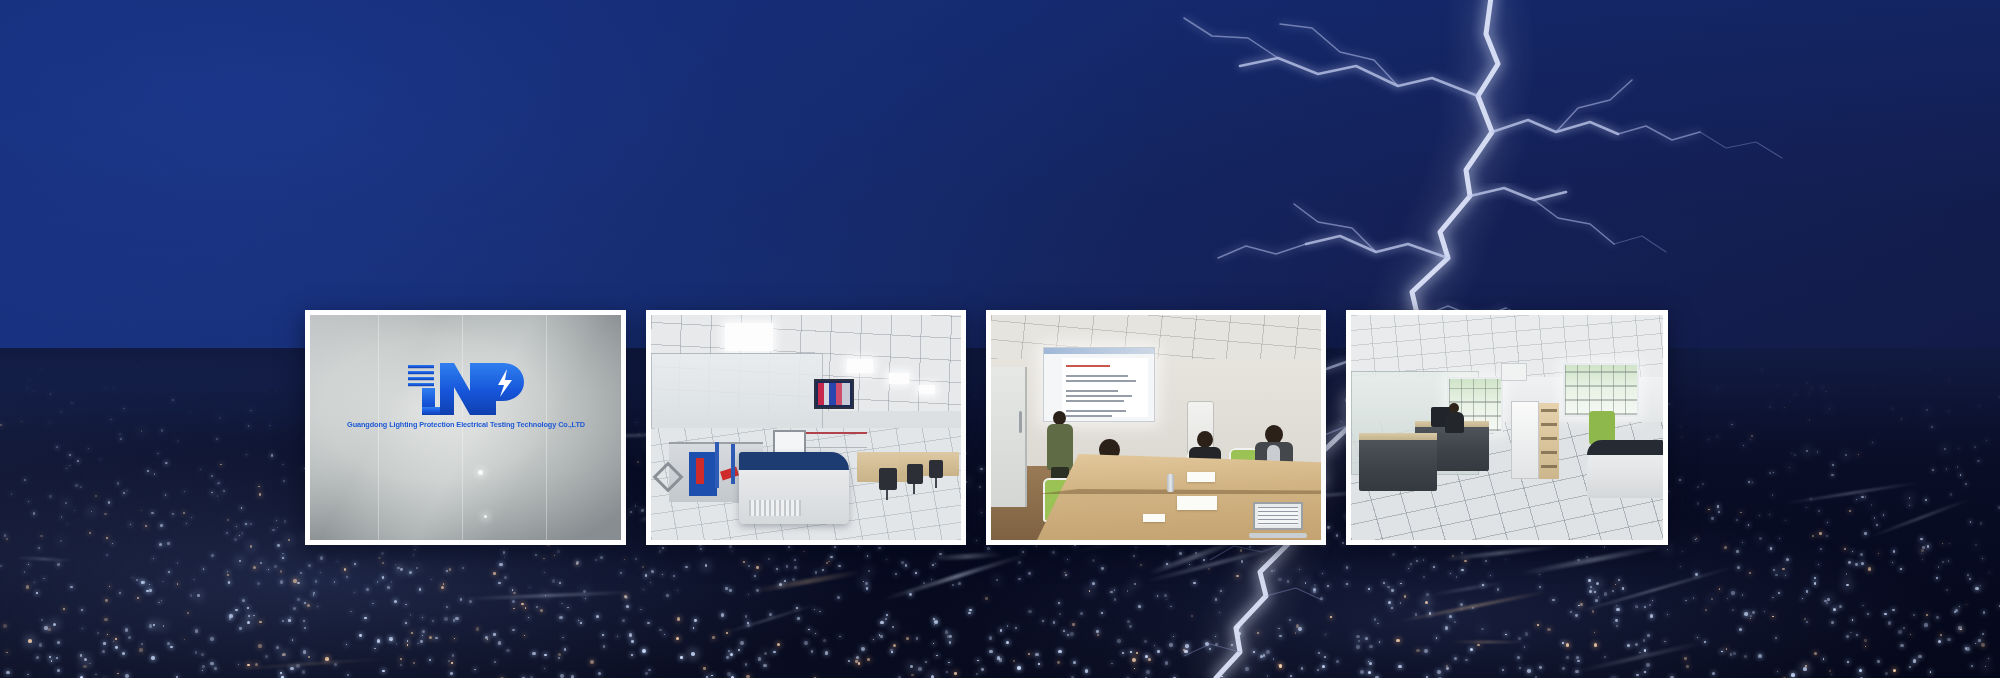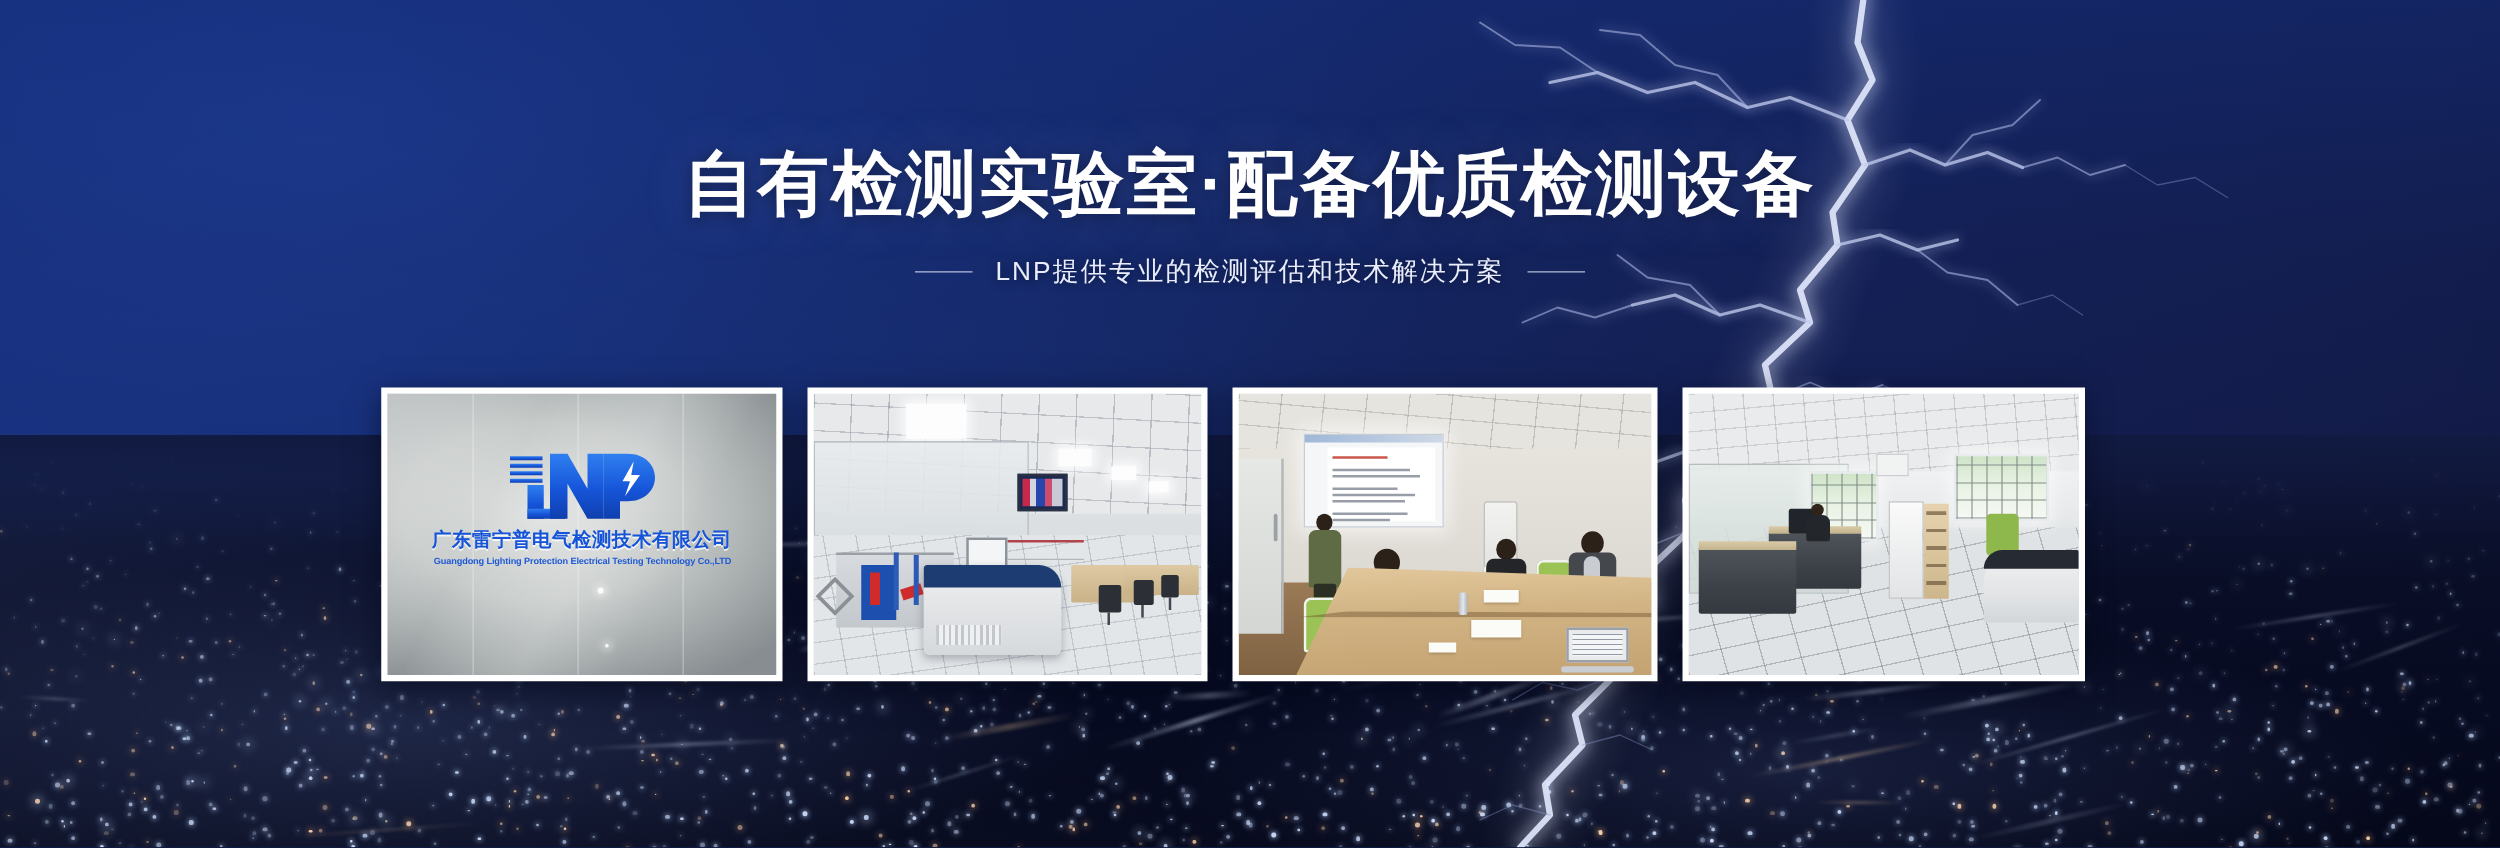--- a/index.html
+++ b/index.html
@@ -1948,28 +1948,20 @@
     <path class="bolt-faint" d="M1506,308 1532,320 1560,312"></path>
 
     <path class="bolt-thin" d="M1352,424 1322,436 1292,430 1266,444"></path>
     <path class="bolt-faint" d="M1266,444 1238,438 1214,452"></path>
 
     <path class="bolt-faint" d="M1292,540 1262,552 1234,546 1210,560"></path>
     <path class="bolt-faint" d="M1266,596 1296,588 1322,600"></path>
     <path class="bolt-faint" d="M1240,652 1210,644 1184,656"></path>
   </svg>
 
-  <div class="copy">
-    <h1 class="headline">自有检测实验室·配备优质检测设备</h1>
-    <div class="subrow">
-      <span class="rule"></span>
-      <span class="subtitle">LNP提供专业的检测评估和技术解决方案</span>
-      <span class="rule"></span>
-    </div>
-  </div>
 
   <div class="gallery">
 
     <div class="card c1">
       <div class="shot p1">
         <span class="sheen"></span>
         <span class="panelline" style="left:22%"></span>
         <span class="panelline" style="left:49%"></span>
         <span class="panelline" style="left:76%"></span>
         <span class="spot" style="left:54%;top:69%"></span>
@@ -1993,21 +1985,20 @@
               <rect x="18" y="33" width="13" height="27"></rect>
               <rect x="18" y="52" width="30" height="8"></rect>
             </g>
 
             <path d="M36,60 L36,8 L50,8 L66,36 L66,8 L79,8 L79,60 L66,60 L50,32 L50,60 Z" fill="url(#lg)"></path>
 
             <path d="M79,8 L98,8 C112,8 120,17 120,27 C120,37 112,46 98,46 L92,46 L92,60 L79,60 Z" fill="url(#lg)"></path>
 
             <path d="M103,14 L94,30 L100,30 L96,42 L108,25 L101,25 Z" fill="#ffffff"></path>
           </svg>
-          <div class="cn-name">广东雷宁普电气检测技术有限公司</div>
           <div class="en-name">Guangdong Lighting Protection Electrical Testing Technology Co.,LTD</div>
         </div>
       </div>
     </div>
 
     <div class="card c2">
       <div class="shot p2">
         <span class="ceil"></span>
         <span class="panel" style="left:74px;top:8px;width:48px;height:28px"></span>
         <span class="panel" style="left:196px;top:44px;width:26px;height:14px"></span>

